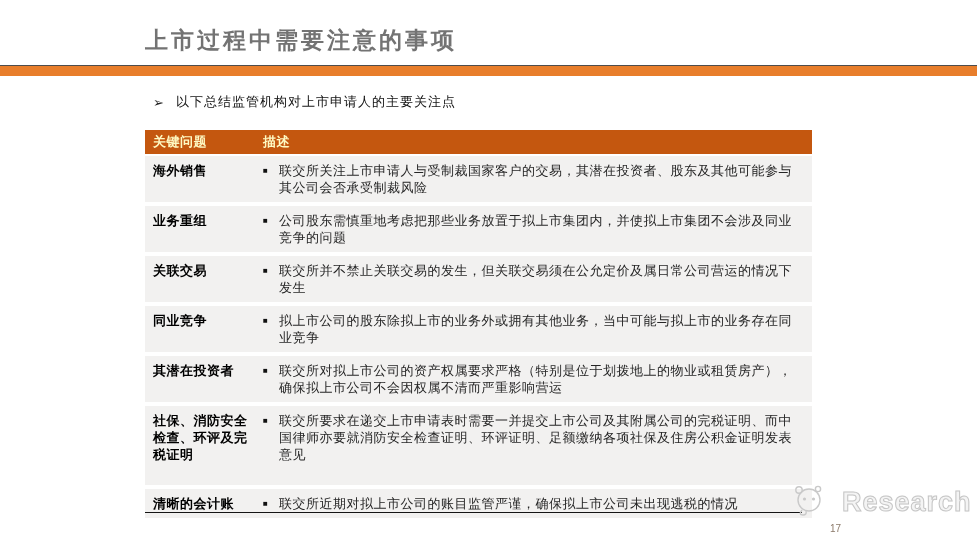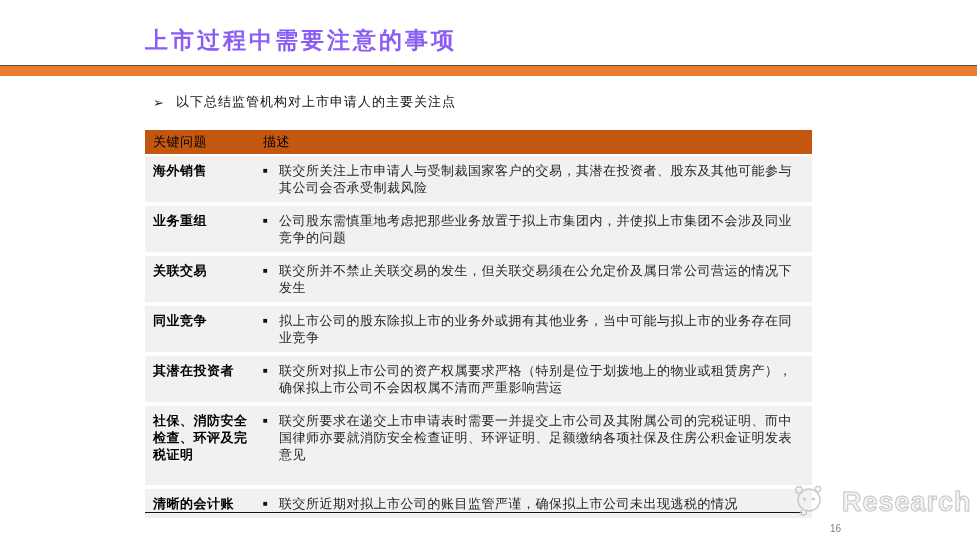--- a/index.html
+++ b/index.html
@@ -12,21 +12,21 @@
     position:relative;
     width:977px;height:549px;
     background:#ffffff;
     overflow:hidden;
     font-family:"Liberation Sans",sans-serif;
     color:#1a1a1a;
   }
   .slide-title{
     position:absolute;left:145px;top:25px;
     font-family:"DejaVu Serif",serif;
-    font-size:23px;font-weight:bold;color:#8b5cf6;
+    font-size:23px;font-weight:bold;color:#737373;
     letter-spacing:3px;white-space:nowrap;
   }
   .dark-rule{
     position:absolute;left:0;top:65px;width:977px;height:1px;
     background:#4d4d4d;
   }
   .accent-band{
     position:absolute;left:0;top:66px;width:977px;height:10px;
     background:var(--accent);
   }
@@ -37,21 +37,21 @@
     letter-spacing:1px;white-space:nowrap;
   }
   .intro-arrow{font-size:13px;color:#222;}
   .key-table{
     position:absolute;left:145px;top:130px;width:667px;
     font-size:13px;letter-spacing:0.5px;
   }
   .t-header{
     display:flex;
     background:var(--header-bg);
-    color:#000000;font-weight:normal;
+    color:#fef9c3;font-weight:bold;
     margin-bottom:2px;
   }
   .t-header .hc1{width:110px;flex-shrink:0;padding:4px 4px 4px 8px;box-sizing:border-box;line-height:16px;}
   .t-header .hc2{flex:1;padding:4px 8px;line-height:16px;}
   .t-row{
     display:flex;
     background:var(--row-bg);
     margin-bottom:4px;
   }
   .t-row .c1{
@@ -181,15 +181,15 @@
           <circle cx="17" cy="16" r="11"></circle>
           <circle cx="12.5" cy="15" r="1.6" fill="#c9c9c9" stroke="none"></circle>
           <circle cx="21.5" cy="15" r="1.6" fill="#c9c9c9" stroke="none"></circle>
           <path d="M10 26 q-4 5 1 5 q4 0 3 -4"></path>
         </g>
       </svg>
     </span>
     <span class="wm-text">Research</span>
   </div>
 
-  <div class="page-number">16</div>
+  <div class="page-number">17</div>
 
 </div>
 
 </body></html>

